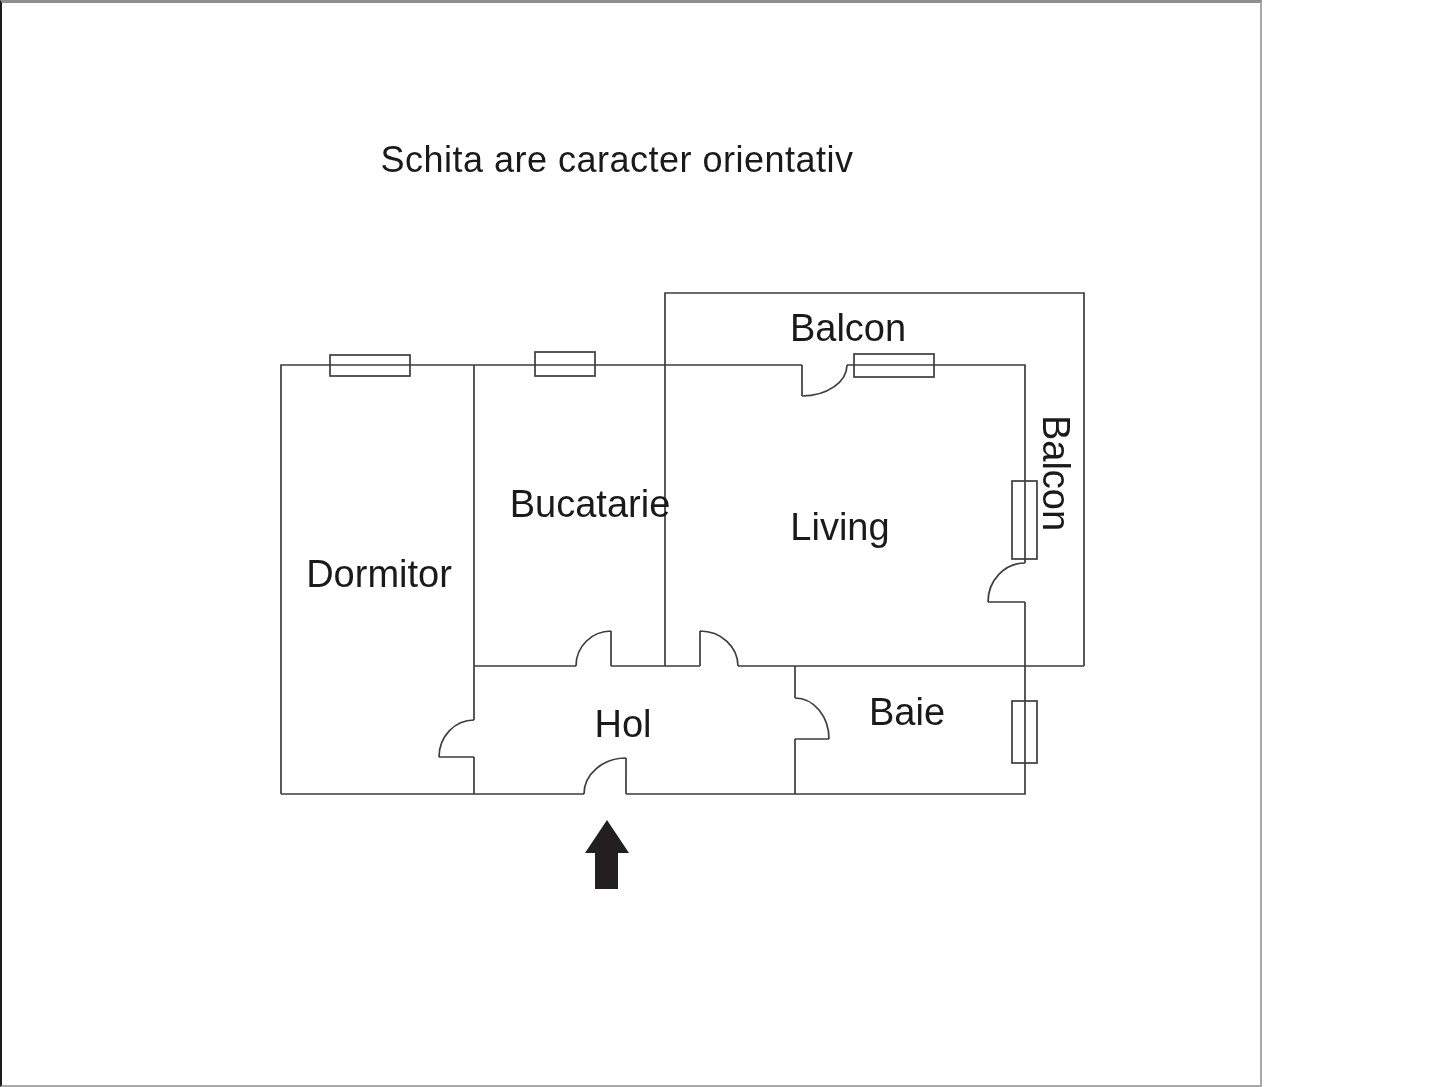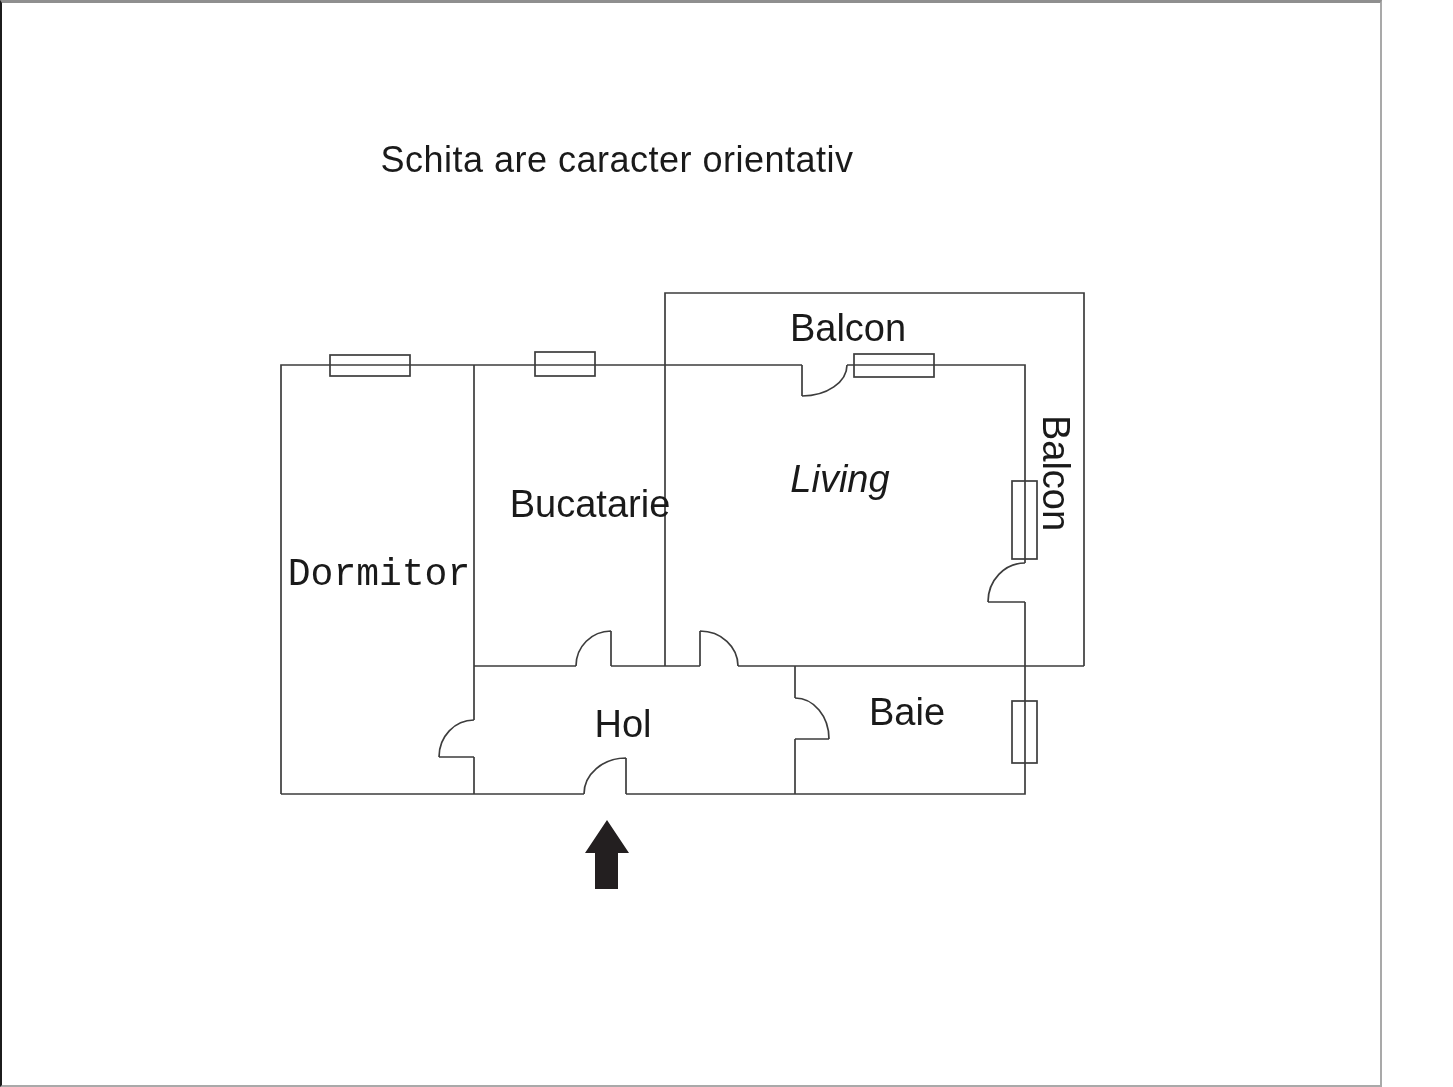--- a/index.html
+++ b/index.html
@@ -3,21 +3,21 @@
 <meta charset="utf-8">
 <style>
   html, body {
     margin: 0;
     padding: 0;
     background: #ffffff;
     font-family: "Liberation Sans", "DejaVu Sans", sans-serif;
   }
   .page {
     position: relative;
-    width: 1382px;
+    width: 1262px;
     height: 1087px;
     box-sizing: border-box;
     background: var(--bg, #ffffff);
     border-top: 3px solid #8f8f8f;
     border-left: 2px solid #1c1c1c;
     border-right: 2px solid #a9a9a9;
     border-bottom: 2px solid #a9a9a9;
     overflow: hidden;
   }
   .plan-title {
@@ -101,25 +101,25 @@
       <path class="window-bar" d="M1023,478 L1023,556"></path>
       <rect class="window-rect" x="1010" y="698" width="25" height="62"></rect>
       <path class="window-bar" d="M1023,698 L1023,760"></path>
     </g>
 
     <g>
       <path class="arrow-shape" d="M605,817 L627,850 L616,850 L616,886 L593,886 L593,850 L583,850 Z"></path>
     </g>
   </svg>
 
-  <div class="room-label" style="left:377px; top:571px;font-family:Liberation Mono, monospace;">Dormitor</div>
+  <div class="room-label" style="left:377px; top:571px;">Dormitor</div>
 
   <div class="room-label" style="left:570px; top:501px;margin-left:18px;">Bucatarie</div>
 
-  <div class="room-label" style="left:838px; top:476px;font-style:italic;">Living</div>
+  <div class="room-label" style="left:838px; top:524px;">Living</div>
 
   <div class="room-label" style="left:621px; top:721px;text-align:center;">Hol</div>
 
   <div class="room-label" style="left:905px; top:709px;">Baie</div>
 
   <div class="room-label" style="left:846px; top:325px;">Balcon</div>
 
   <div class="room-label rotated" style="left:1053px; top:470px;">Balcon</div>
 
 </div>

